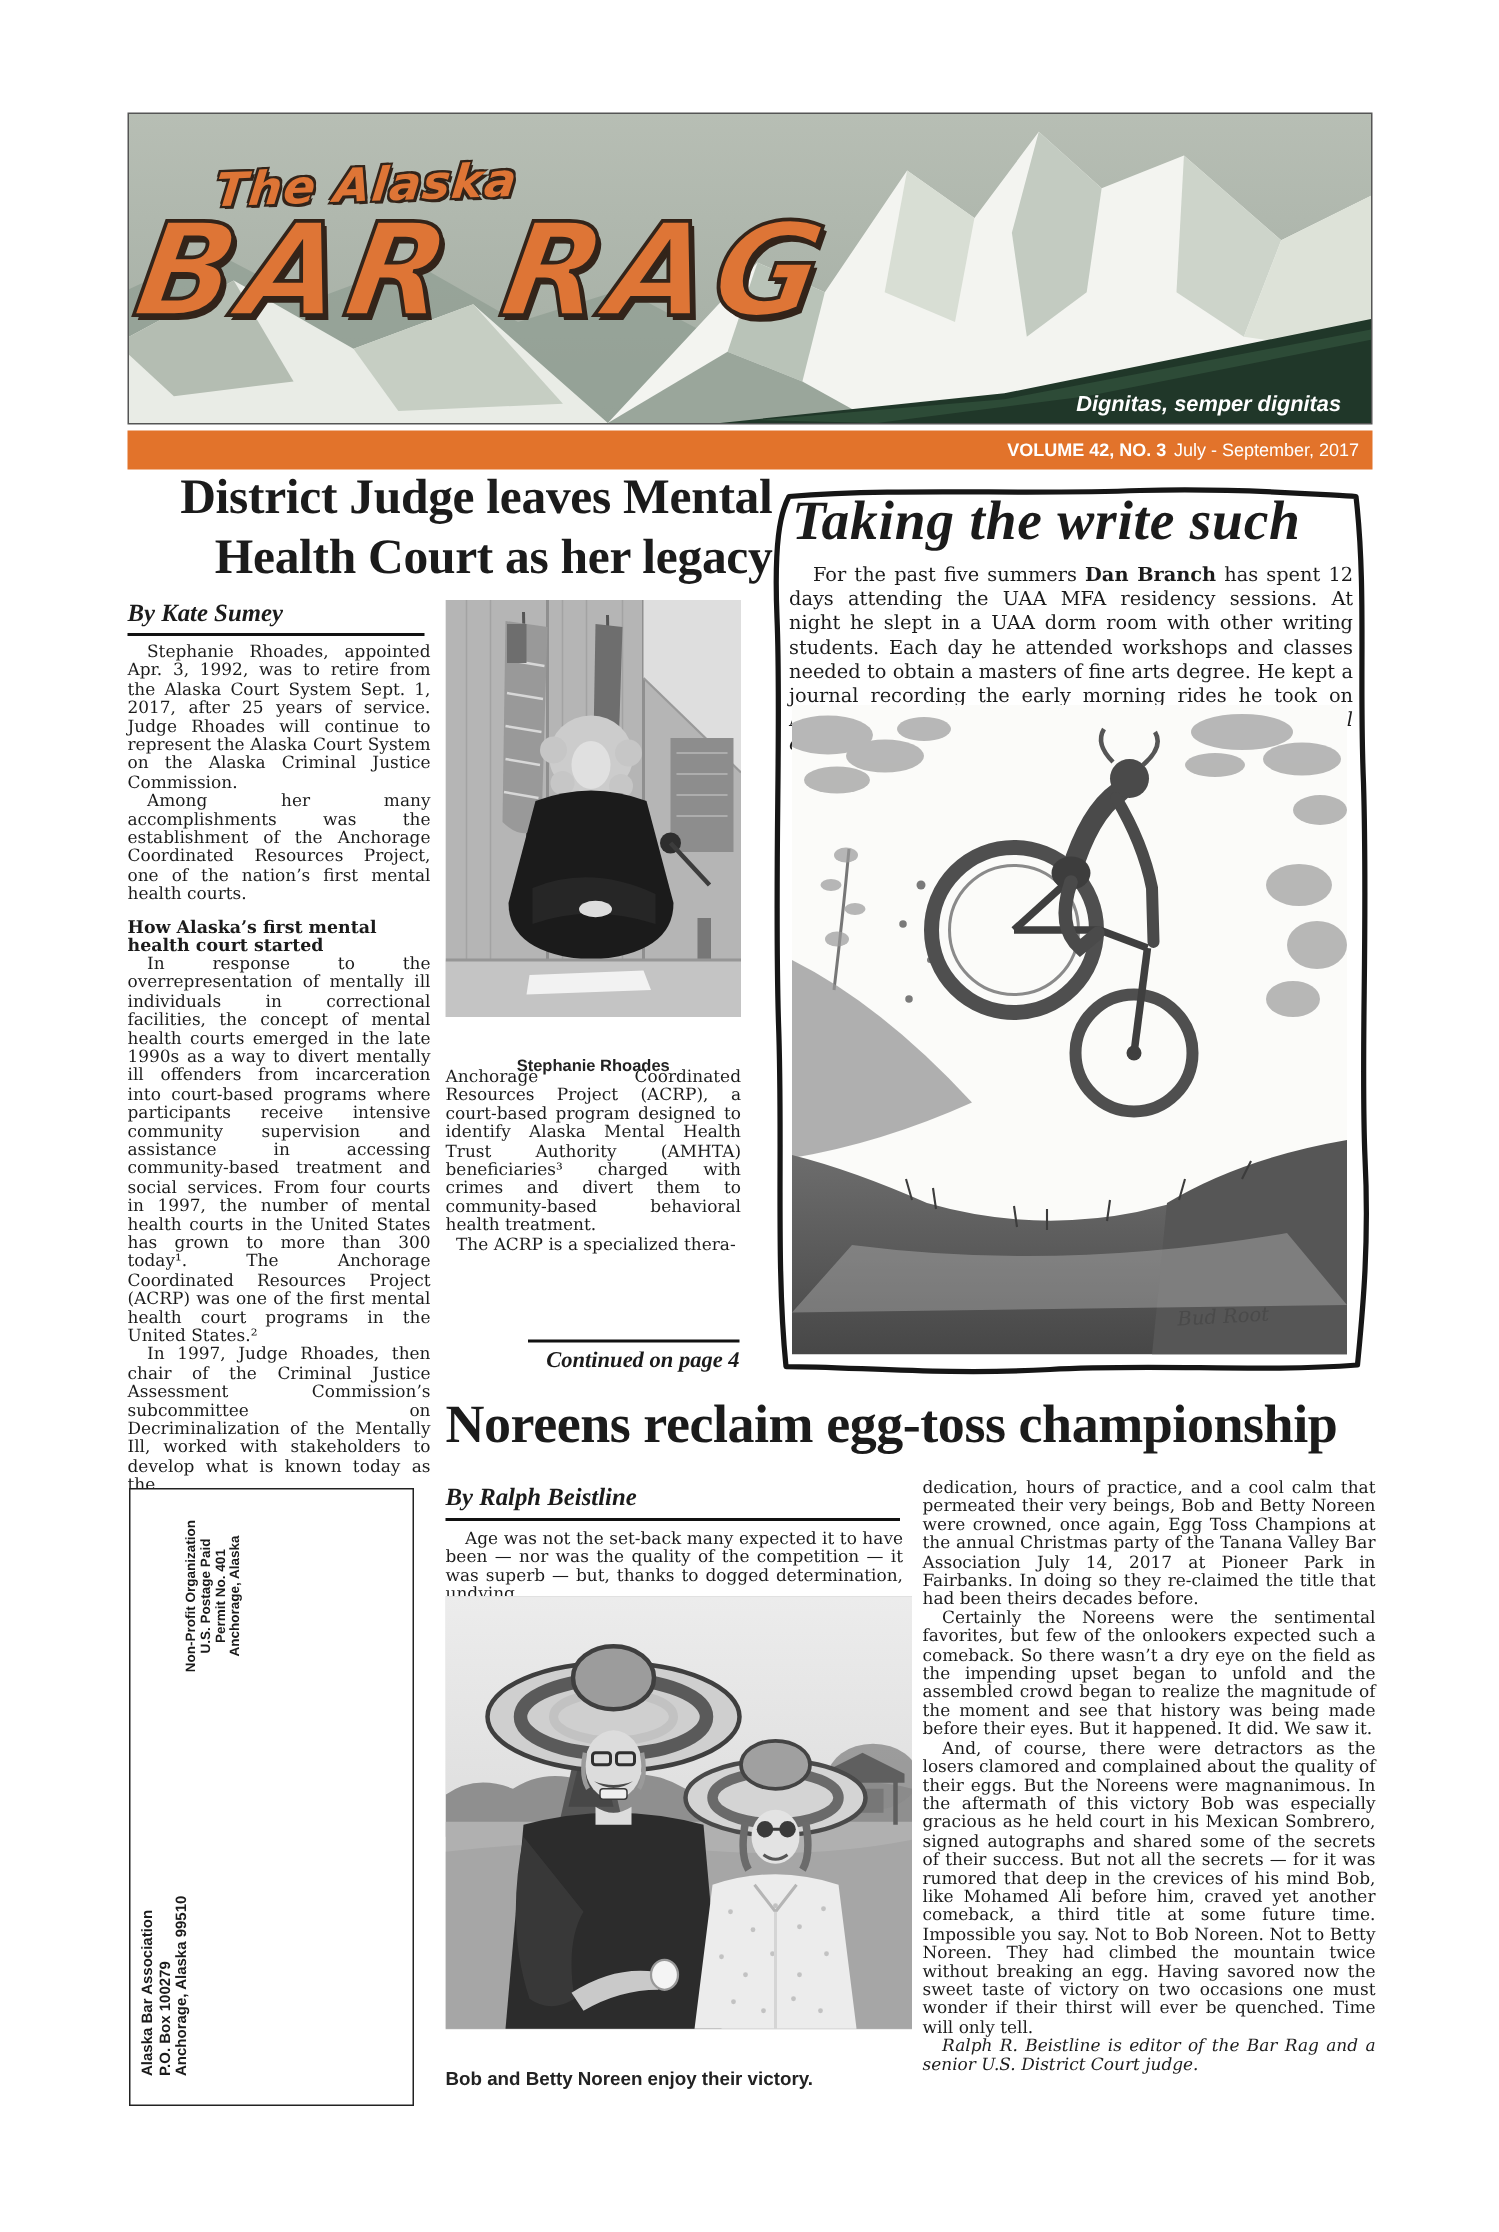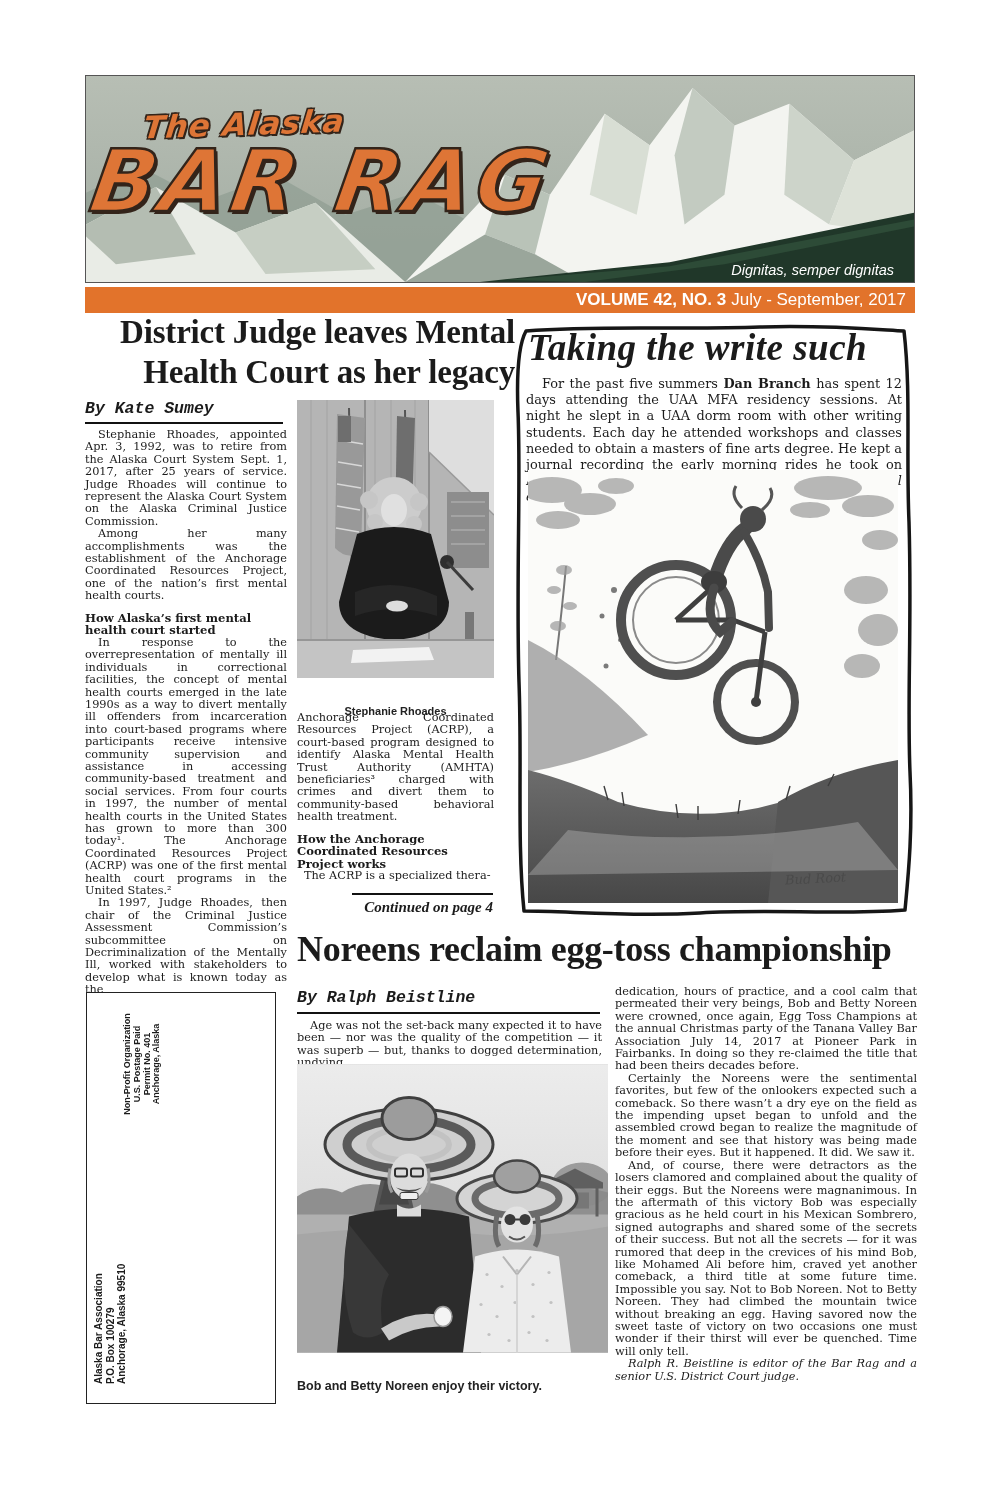--- a/index.html
+++ b/index.html
@@ -13,32 +13,32 @@
   .kicker{position:absolute;left:58px;top:30px;font-family:"DejaVu Sans",sans-serif;
           font-weight:bold;font-style:italic;font-size:31px;color:#DE7536;letter-spacing:1px;
           transform:skewX(-8deg) rotate(-2deg);
           text-shadow:-1.5px -1.5px 0 #33241a,1.5px -1.5px 0 #33241a,-1.5px 1.5px 0 #33241a,2px 2px 0 #33241a;}
   .bigtitle{position:absolute;left:6px;top:62px;font-family:"DejaVu Sans",sans-serif;
           font-weight:bold;font-style:italic;font-size:86px;color:#DE7536;letter-spacing:4px;
           transform:skewX(-9deg);line-height:1;
           -webkit-text-stroke:2.5px #33241a;
           text-shadow:3px 3px 0 #33241a;}
   .motto{position:absolute;right:20px;bottom:4px;font-family:"Liberation Sans",sans-serif;
-         font-weight:normal;font-style:italic;font-size:14.5px;color:#ffffff;}
+         font-weight:bold;font-style:italic;font-size:14.5px;color:#ffffff;}
   .volbar{left:85px;top:287px;width:830px;height:26px;background:#E2732B;color:#fff;
-          font-family:"Liberation Sans",sans-serif;font-size:17px;display:flex;
+          font-family:"Liberation Sans",sans-serif;font-size:12px;display:flex;
           align-items:center;justify-content:flex-end;padding-right:9px;box-sizing:border-box;gap:5px;}
   .volbar .vb{font-weight:bold;}
 
   
   .headline1{left:85px;top:312px;width:430px;font-family:"Liberation Serif",serif;font-weight:bold;
              font-size:33px;line-height:40px;letter-spacing:-0.2px;text-align:right;}
   .headline2{left:297px;top:928px;width:625px;font-family:"Liberation Serif",serif;font-weight:bold;
              font-size:36px;letter-spacing:-0.3px;white-space:nowrap;}
-  .byline{font-family:Liberation Mono, monospace;font-weight:bold;font-style:italic;font-size:16.5px;}
+  .byline{font-family:Liberation Serif, serif;font-weight:bold;font-style:italic;font-size:16.5px;}
   .rule{background:#111;height:1.5px;}
 
   
   .bodytext{font-size:11.3px;line-height:12.4px;text-align:justify;}
   .bodytext p{margin:0;text-indent:13px;}
   .subhead{font-weight:bold;font-size:11.6px;line-height:12.6px;text-align:left;margin-top:9px;}
   .noindent p{text-indent:0;}
   .eggright p{margin:0;text-indent:13px;}
   .eggright p:first-child{text-indent:0;}
   .tagline{font-style:italic;text-indent:13px;margin:0;}
@@ -167,21 +167,20 @@
       <rect x="168" y="212" width="9" height="28" fill="#777"></rect>
       <rect x="0" y="240" width="197" height="38" fill="#c4c4c4"></rect>
       <line x1="0" y1="240" x2="197" y2="240" stroke="#969696" stroke-width="2"></line>
       <polygon points="56,250 132,247 137,260 54,263" fill="#f2f2f2"></polygon>
     </svg>
   </div>
   <div class="abs caption" style="left:297px;top:686px;width:197px;text-align:center;font-size:11px;">Stephanie Rhoades</div>
 
   <div class="abs bodytext noindent" style="left:297px;top:712px;width:197px;">
     <p>Anchorage Coordinated Resources Project (ACRP), a court-based program designed to identify Alaska Mental Health Trust Authority (AMHTA) beneficiaries³ charged with crimes and divert them to community-based behavioral health treatment.</p>
-    <div class="subhead">How the Anchorage Coordinated Resources Project works</div>
     <p style="text-indent:7px;">The ACRP is a specialized thera-</p>
   </div>
 
   <div class="abs rule" style="left:352px;top:893px;width:141px;"></div>
   <div class="abs continued" style="left:352px;top:899px;width:141px;">Continued on page 4</div>
 
   <div class="abs wpbox">
     <svg class="wpborder" viewBox="0 0 406 598">
       <path d="M16,9 C90,3 170,8 250,5 C320,3 372,8 394,9 C401,70 396,130 399,200 C402,300 397,380 400,450 C403,510 398,556 395,588 C330,593 260,587 190,591 C120,595 58,589 14,589 C7,520 12,440 9,360 C6,260 11,160 8,90 C6,40 10,20 16,9 Z" fill="none" stroke="#161616" stroke-width="3.5" stroke-linejoin="round"></path>
     </svg>

